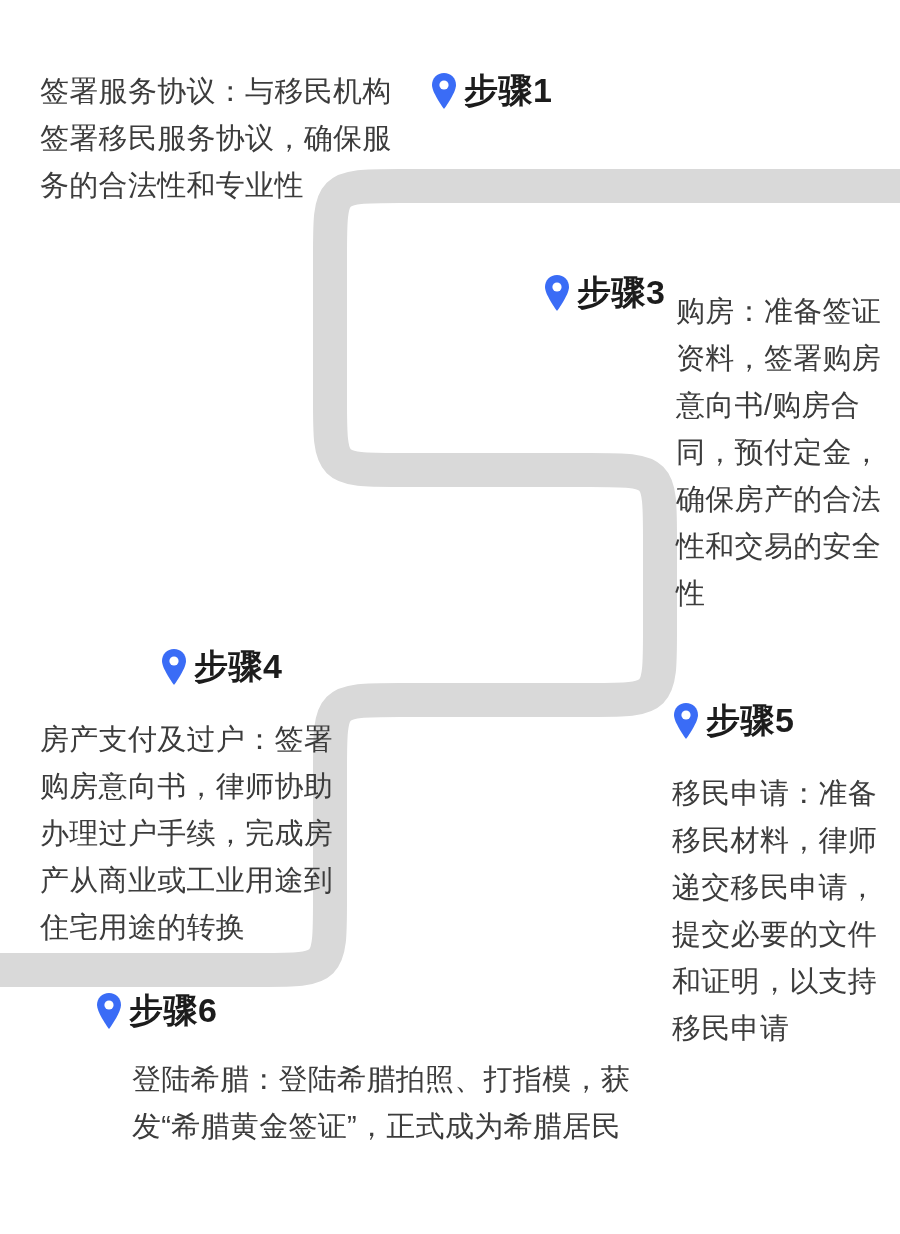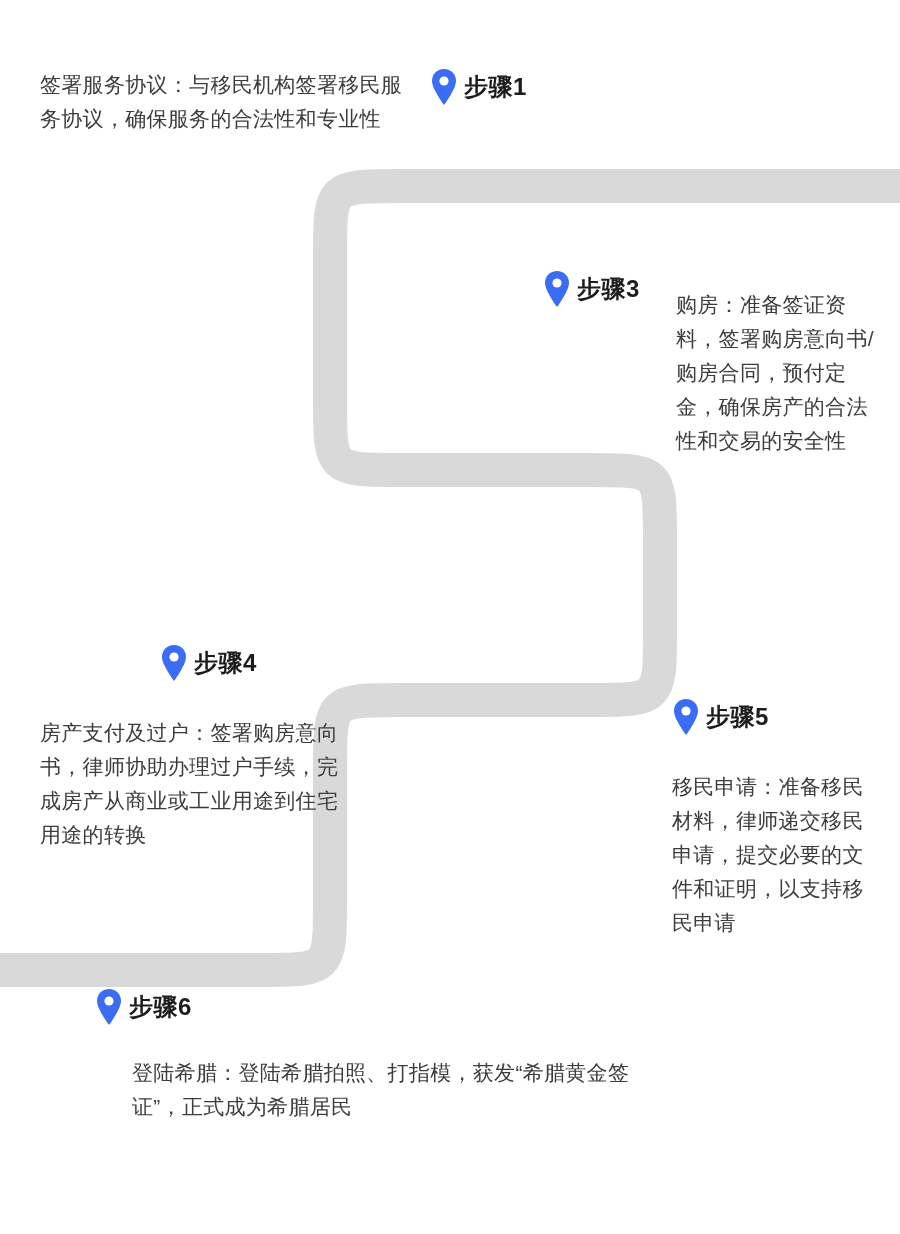--- a/index.html
+++ b/index.html
@@ -39,27 +39,27 @@
     gap: 6px;
     white-space: nowrap;
   }
   .pin {
     width: 28px;
     height: 38px;
     flex: 0 0 auto;
     display: block;
   }
   .step-label {
-    font-size: 24px;
+    font-size: 34px;
     font-weight: bold;
     color: #1c1c1c;
     letter-spacing: 0.5px;
   }
   .step-body {
-    font-size: 21px;
+    font-size: 29px;
     line-height: 1.62;
     color: #3c3c3c;
     letter-spacing: 0.3px;
   }
 
   
   #step1 { left: 40px; top: 68px; width: 520px; }
   #step1 .step-head { position: absolute; left: 390px; top: 0; }
   #step1 .step-body { width: 370px; }
 

